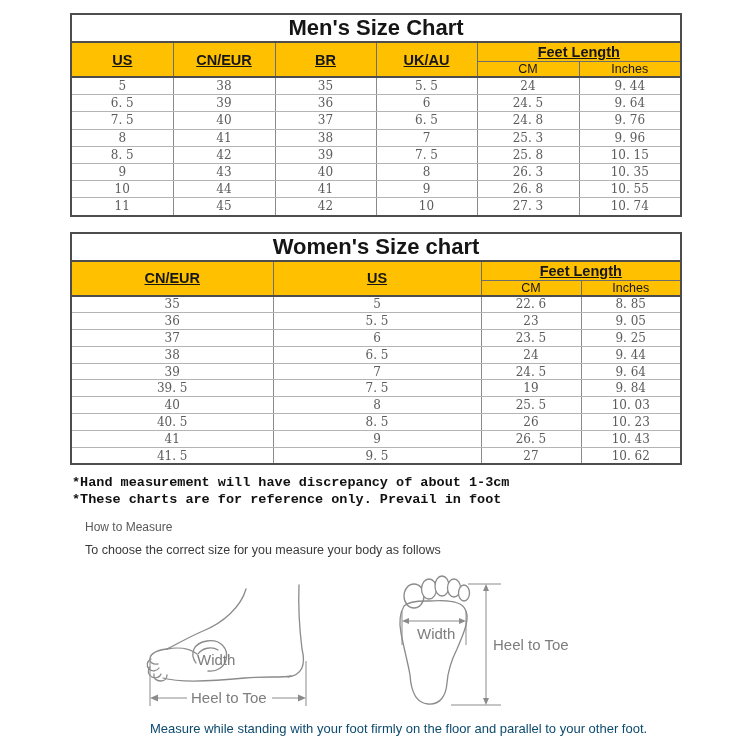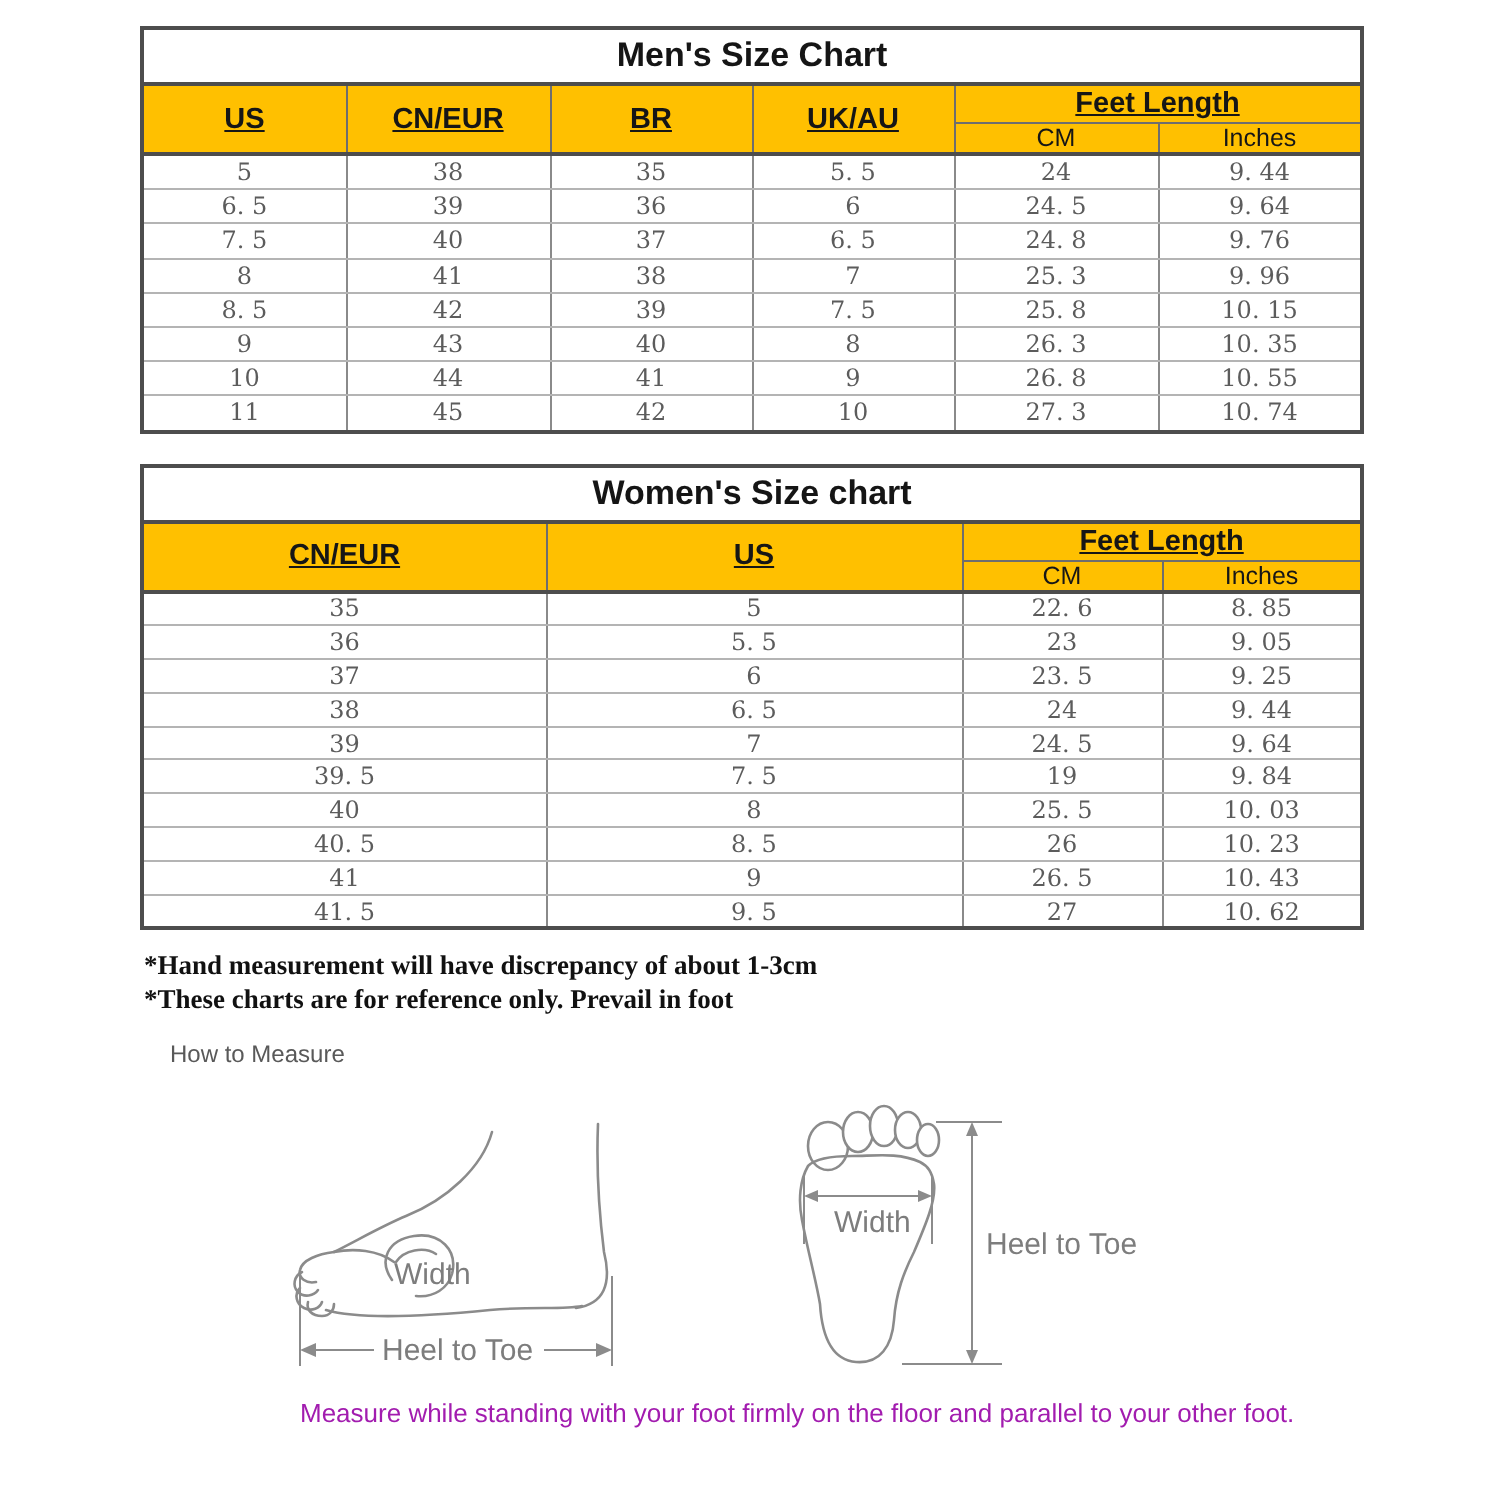--- a/index.html
+++ b/index.html
@@ -18,21 +18,21 @@
     table-layout: fixed;
     border: 2px solid #4d4d4d;
   }
   table.size-table th, table.size-table td {
     padding: 0;
     text-align: center;
     vertical-align: middle;
   }
   th.tbl-title {
     height: 26px;
-    font-size: 17px;
+    font-size: 22px;
     font-weight: bold;
     color: #151515;
     background: #ffffff;
     border-bottom: 2px solid #4d4d4d;
   }
   tr.hdr-row th {
     background: var(--header-bg, #FFC000);
     border: 1px solid #6e6e6e;
     color: #161616;
   }
@@ -49,21 +49,21 @@
     border-bottom: 1px solid #b4b4b4;
   }
   table.men tbody td { height: 16.2px; }
   table.wom tbody td { height: 15.8px; }
   table.wom { margin-top: 15px; }
 
   
   .notes {
     margin-top: 9px;
     margin-left: 2px;
-    font-family: Liberation Serif, serif;
+    font-family: Liberation Mono, monospace;
     font-weight: bold;
     font-size: 13.5px;
     color: #111111;
     line-height: 17px;
   }
 
   
   .htm-head {
     margin-top: 12px;
     margin-left: 15px;
@@ -87,21 +87,21 @@
     font-family: "Liberation Sans", sans-serif;
     font-size: 15px;
     fill: #7d7d7d;
   }
 
   
   .caption {
     margin-left: 80px;
     margin-top: 4px;
     font-size: 13px;
-    color: #a21caf;
+    color: #0c4a6e;
   }
 </style>
 </head>
 <body>
 
 <div class="page">
 
   <table class="size-table men">
     <colgroup>
       <col style="width:102px">
@@ -279,20 +279,21 @@
         </tr>
       </tbody>
   </table>
 
   <div class="notes">
     <div>*Hand measurement will have discrepancy of about 1-3cm</div>
     <div>*These charts are for reference only. Prevail in foot</div>
   </div>
 
   <div class="htm-head">How to Measure</div>
+  <div class="htm-sub">To choose the correct size for you measure your body as follows</div>
 
   <div class="diagram-wrap">
     <svg width="620" height="148" viewBox="0 0 620 148">
 
       <g>
 
         <path class="outline" d="M151,24 C146,42 128,58 108,66 C96,71 84,78 72,84"></path>
 
         <path class="outline" d="M204,20 C203,45 205,68 207,84 C211,100 207,110 193,112"></path>
 

